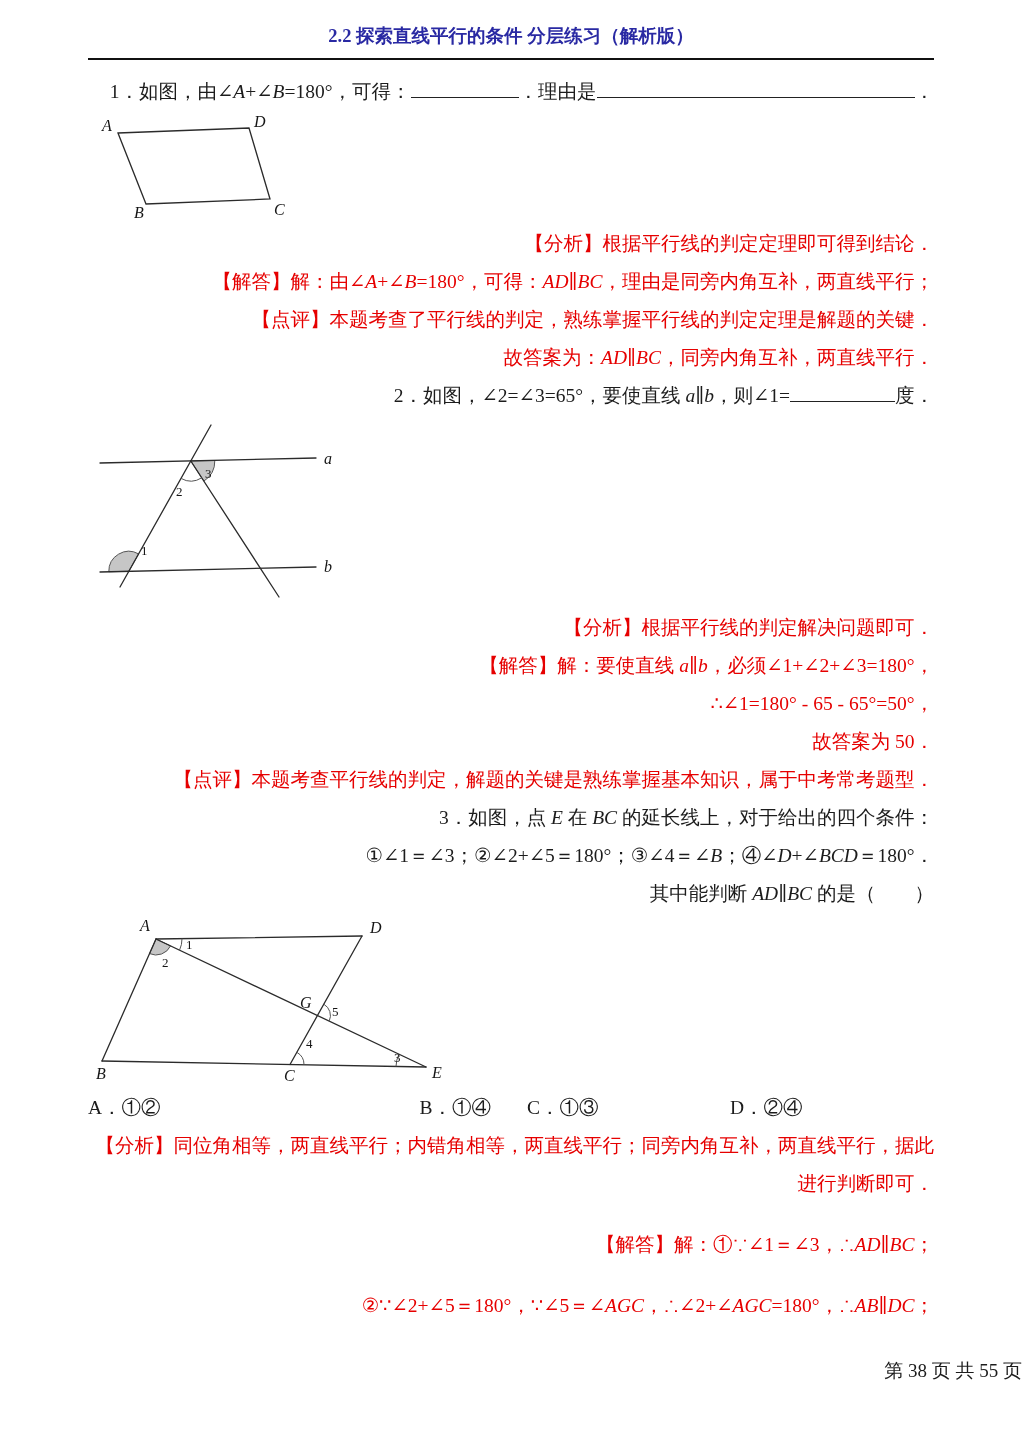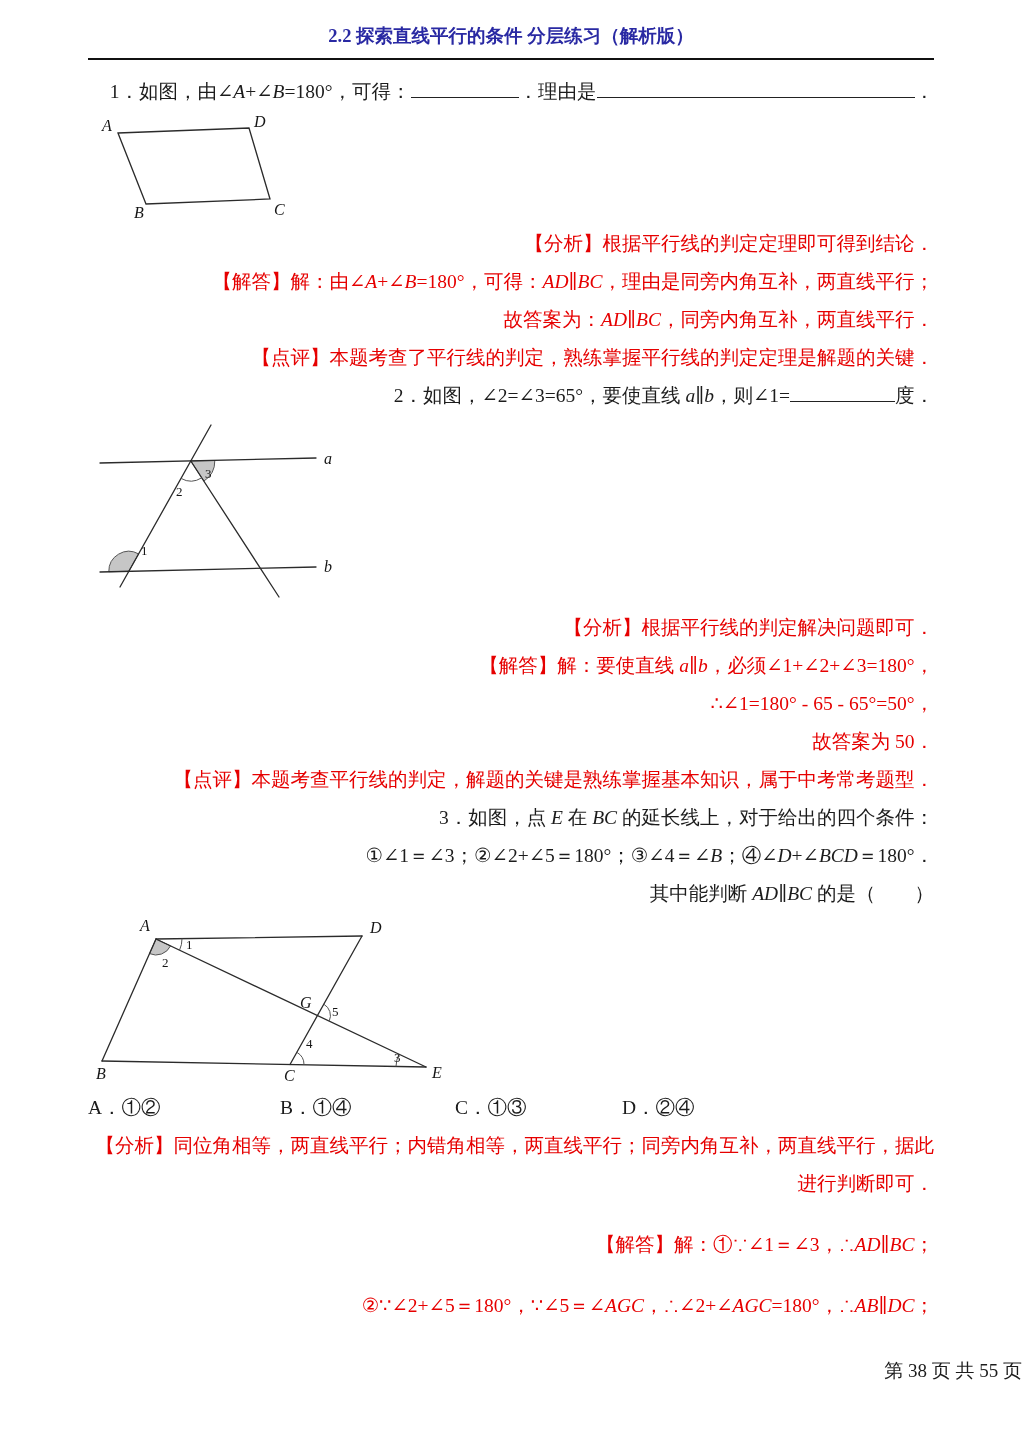--- a/index.html
+++ b/index.html
@@ -11,22 +11,22 @@
     color:var(--text-black,#1c1c1c);
   }
   .title { text-align:center; font-weight:bold; font-size:18.5px; color:var(--title-blue,#2929a3); }
   .rule { margin:10px 88px 0 88px; border-bottom:2px solid #111; height:0; }
   .content { padding:8px 88px 0 88px; }
   .line { font-size:19.5px; line-height:29px; margin:9px 0;text-align:right; }
   .red { color:var(--answer-red,#e60000); }
   .blank { display:inline-block; border-bottom:1px solid #222; height:1em; }
   .w108 { width:108px; } .w320 { width:318px; } .w105 { width:105px; }
   .fig { margin:8px 0; padding-left:6px; }
-  .options { display:flex; font-size:19.5px; line-height:29px; margin:7px 0; }
-  .opt-a { width:192px; } .opt-b { width:175px; } .opt-c { width:167px; }
+  .options { display:flex; font-size:19.5px; line-height:29px; margin:7px 0;gap:36px; }
+  .opt-a { width:192px; } .opt-b { width:175px;text-align:right; } .opt-c { width:167px; }
   .gap-top { margin-top:32px; }
   .footer { position:absolute; bottom:48px; left:0; width:100%; text-align:right; font-size:19px; }
   svg { display:block; }
   .edge { stroke:#2b2b2b; stroke-width:1.3; fill:none; stroke-linecap:round; }
   .arc  { stroke:#555; stroke-width:1; fill:none; }
   .wedge{ fill:#c6c6c6; stroke:#555; stroke-width:1; }
   .lbl  { font:italic 16px "Liberation Serif",serif; fill:#151515; }
   .num  { font:13px "Liberation Serif",serif; fill:#151515; }
   i { font-style:italic; }
 </style>
@@ -47,22 +47,22 @@
         <polygon class="edge" points="24,18 155,13 176,84 52,89"></polygon>
         <text class="lbl" x="8" y="16">A</text>
         <text class="lbl" x="160" y="12">D</text>
         <text class="lbl" x="40" y="103">B</text>
         <text class="lbl" x="180" y="100">C</text>
       </svg>
     </div>
 
     <div class="line red">【分析】根据平行线的判定定理即可得到结论．</div>
     <div class="line red mathify">【解答】解：由∠<i>A</i>+∠<i>B</i>=180°，可得：<i>AD</i>∥<i>BC</i>，理由是同旁内角互补，两直线平行；</div>
+    <div class="line red">【点评】本题考查了平行线的判定，熟练掌握平行线的判定定理是解题的关键．</div>
     <div class="line red mathify">故答案为：<i>AD</i>∥<i>BC</i>，同旁内角互补，两直线平行．</div>
-    <div class="line red">【点评】本题考查了平行线的判定，熟练掌握平行线的判定定理是解题的关键．</div>
 
     <div class="line"><span class="mathify">2．如图，∠2=∠3=65°，要使直线 <i>a</i>∥<i>b</i>，则∠1=</span><span class="blank w105"></span><span>度．</span></div>
 
     <div class="fig">
       <svg width="250" height="185" viewBox="0 0 250 185">
         <path class="wedge" d="M 96.8 42 L 120.8 41.5 A 24 24 0 0 1 109.9 62.1 Z"></path>
         <path class="wedge" d="M 34.8 152.3 L 14.8 152.7 A 20 20 0 0 1 44.6 134.9 Z"></path>
         <line class="edge" x1="6" y1="44" x2="222" y2="39"></line>
         <line class="edge" x1="6" y1="153" x2="222" y2="148"></line>
         <line class="edge" x1="117" y1="6" x2="26" y2="168"></line>

